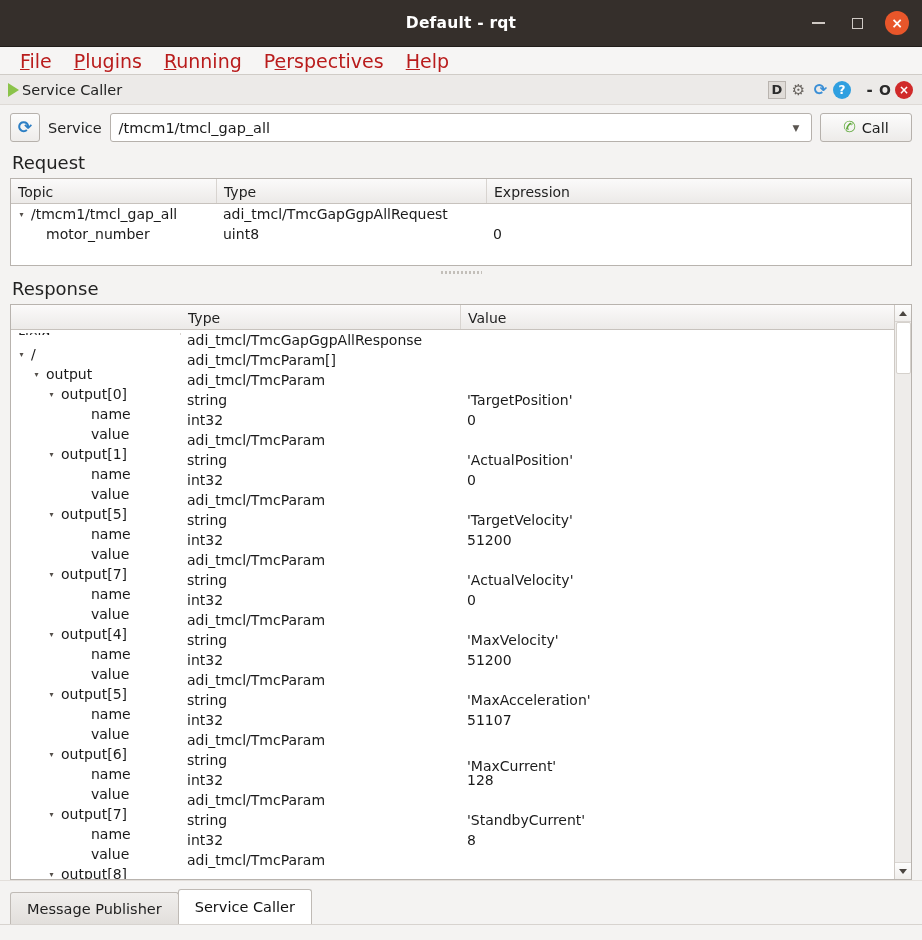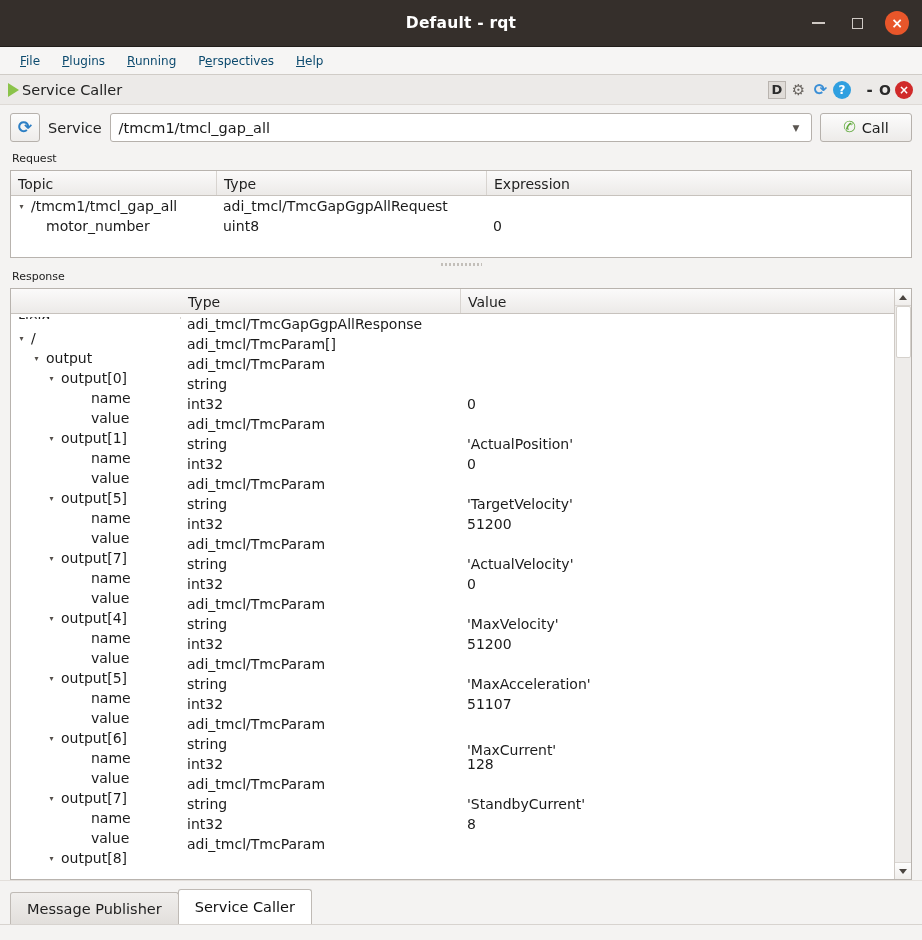--- a/index.html
+++ b/index.html
@@ -62,22 +62,22 @@
   
   .menubar {
     height: 28px;
     background: #f6f5f4;
     border-bottom: 1px solid #d0ccc7;
     display: flex; align-items: center;
     padding-left: 14px;
     flex: 0 0 auto;
   }
   .menu-item {
-    font-size: 12px;
-    color: #0c4a6e;
+    font-size: 19px;
+    color: #b91c1c;
     padding: 2px 11px;
     cursor: default;
     white-space: nowrap;
   }
   .menu-item:first-child { padding-left: 6px; }
   .menu-item u { text-decoration: underline; }
 
   
   .plugin-header {
     height: 30px;
@@ -181,21 +181,21 @@
   }
   .phone-icon {
     color: #5fa83a; font-size: 15px;
     transform: rotate(12deg);
     line-height: 1;
   }
   .call-text { font-size: 14.5px; color: #1d1d1d; }
 
   
   .section-label {
-    font-size: 11px; color: #222;
+    font-size: 18px; color: #222;
     margin: 0 0 5px 2px;
     flex: 0 0 auto;
   }
 
   
   .table-box {
     background: #ffffff;
     border: 1px solid #b8b3ae;
     display: flex; flex-direction: column;
     overflow: hidden;
@@ -481,20 +481,21 @@
             <div class="cell rs-c2" style="padding-left: 6px;">adi_tmcl/TmcParam</div>
             <div class="cell rs-c3" style="padding-left: 6px;"></div>
           </div>
           <div class="trow">
             <div class="cell cell-field rs-c1">
               <span style="display: inline-block; width: 64px;"></span>
               <span class="twisty blank">▾</span>
               <span style="margin-left: 3px;">name</span>
             </div>
             <div class="cell rs-c2" style="padding-left: 6px;">string</div>
+            <div class="cell rs-c3" style="padding-left: 6px;">'TargetPosition'</div>
           </div>
           <div class="trow">
             <div class="cell cell-field rs-c1">
               <span style="display: inline-block; width: 64px;"></span>
               <span class="twisty blank">▾</span>
               <span style="margin-left: 3px;">value</span>
             </div>
             <div class="cell rs-c2" style="padding-left: 6px;">int32</div>
             <div class="cell rs-c3" style="padding-left: 6px;">0</div>
           </div>

